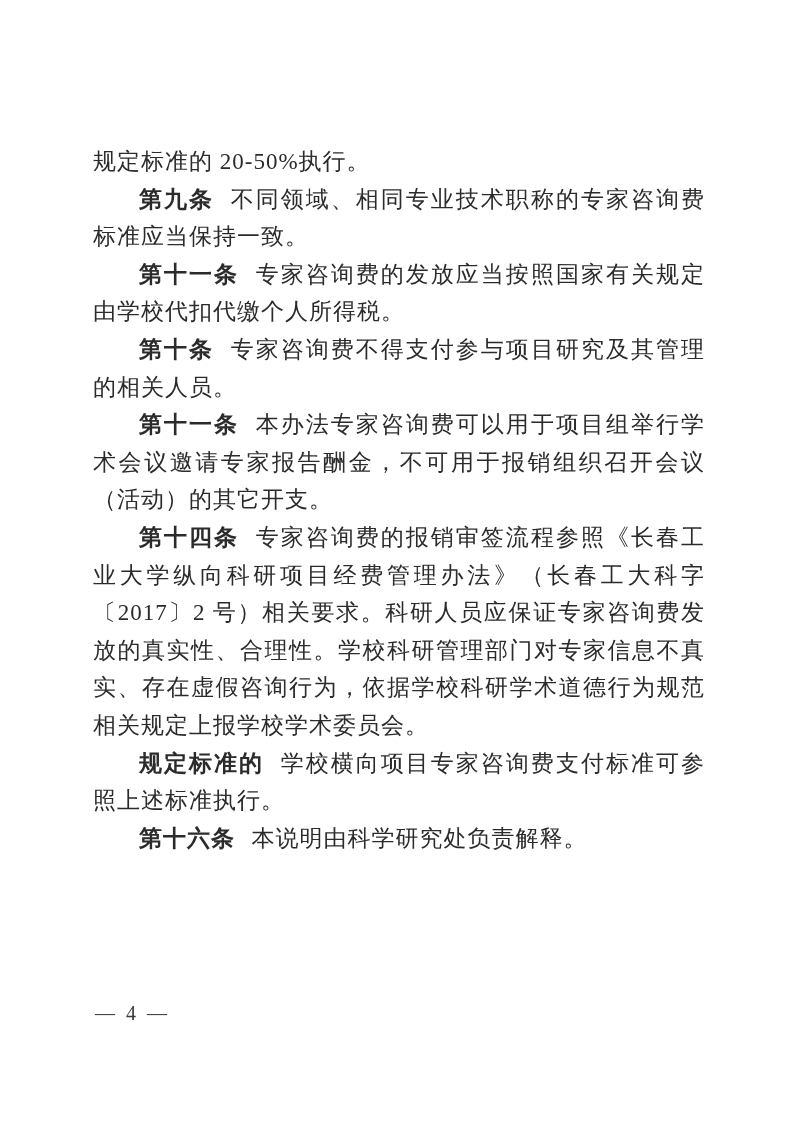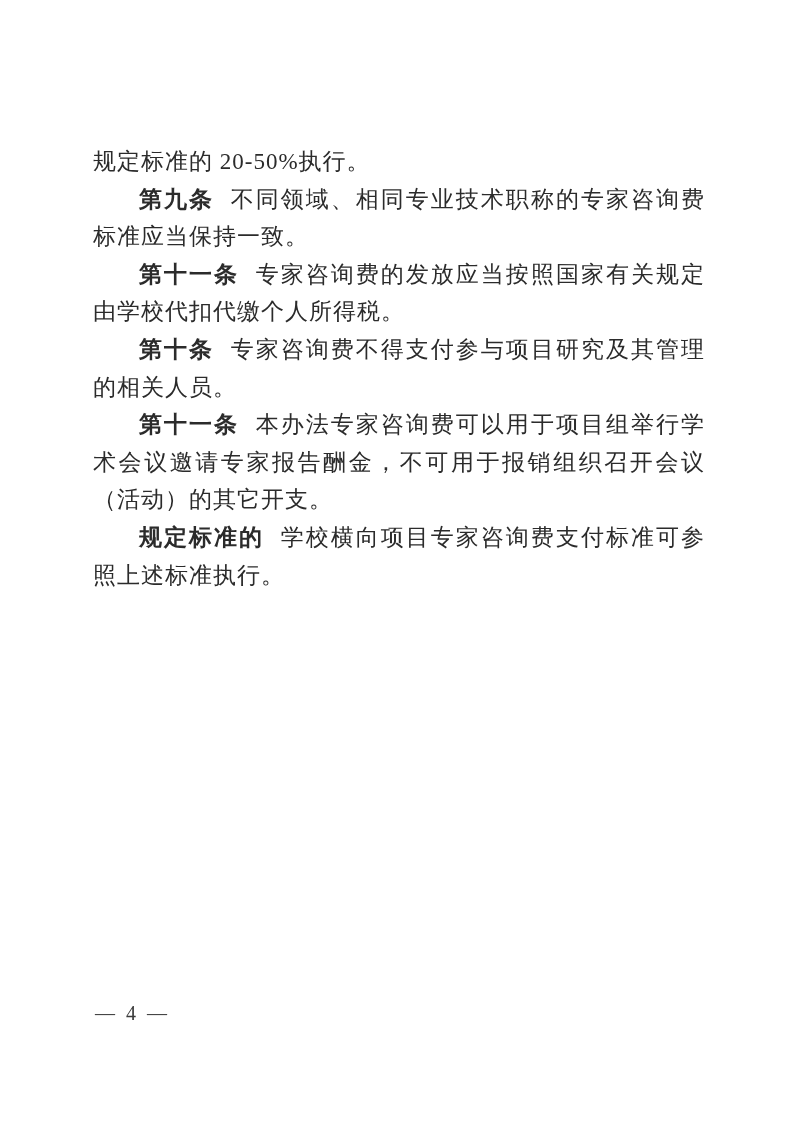--- a/index.html
+++ b/index.html
@@ -54,16 +54,18 @@
 </head>
 <body>
 
 <main class="page">
   <section class="content" id="paragraphs">
       <p class="para no-indent"><span>规定标准的 20-50%执行。</span></p>
       <p class="para"><b class="article-head">第九条</b><span>不同领域、相同专业技术职称的专家咨询费标准应当保持一致。</span></p>
       <p class="para"><b class="article-head">第十一条</b><span>专家咨询费的发放应当按照国家有关规定由学校代扣代缴个人所得税。</span></p>
       <p class="para"><b class="article-head">第十条</b><span>专家咨询费不得支付参与项目研究及其管理的相关人员。</span></p>
       <p class="para"><b class="article-head">第十一条</b><span>本办法专家咨询费可以用于项目组举行学术会议邀请专家报告酬金，不可用于报销组织召开会议（活动）的其它开支。</span></p>
+      <p class="para"><b class="article-head">第十四条</b><span>专家咨询费的报销审签流程参照《长春工业大学纵向科研项目经费管理办法》（长春工大科字〔2017〕2 号）相关要求。科研人员应保证专家咨询费发放的真实性、合理性。学校科研管理部门对专家信息不真实、存在虚假咨询行为，依据学校科研学术道德行为规范相关规定上报学校学术委员会。</span></p>
       <p class="para"><b class="article-head">规定标准的</b><span>学校横向项目专家咨询费支付标准可参照上述标准执行。</span></p>
+      <p class="para"><b class="article-head">第十六条</b><span>本说明由科学研究处负责解释。</span></p>
     </section>
   <div class="page-number">— 4 —</div>
 </main>
 
 </body></html>

